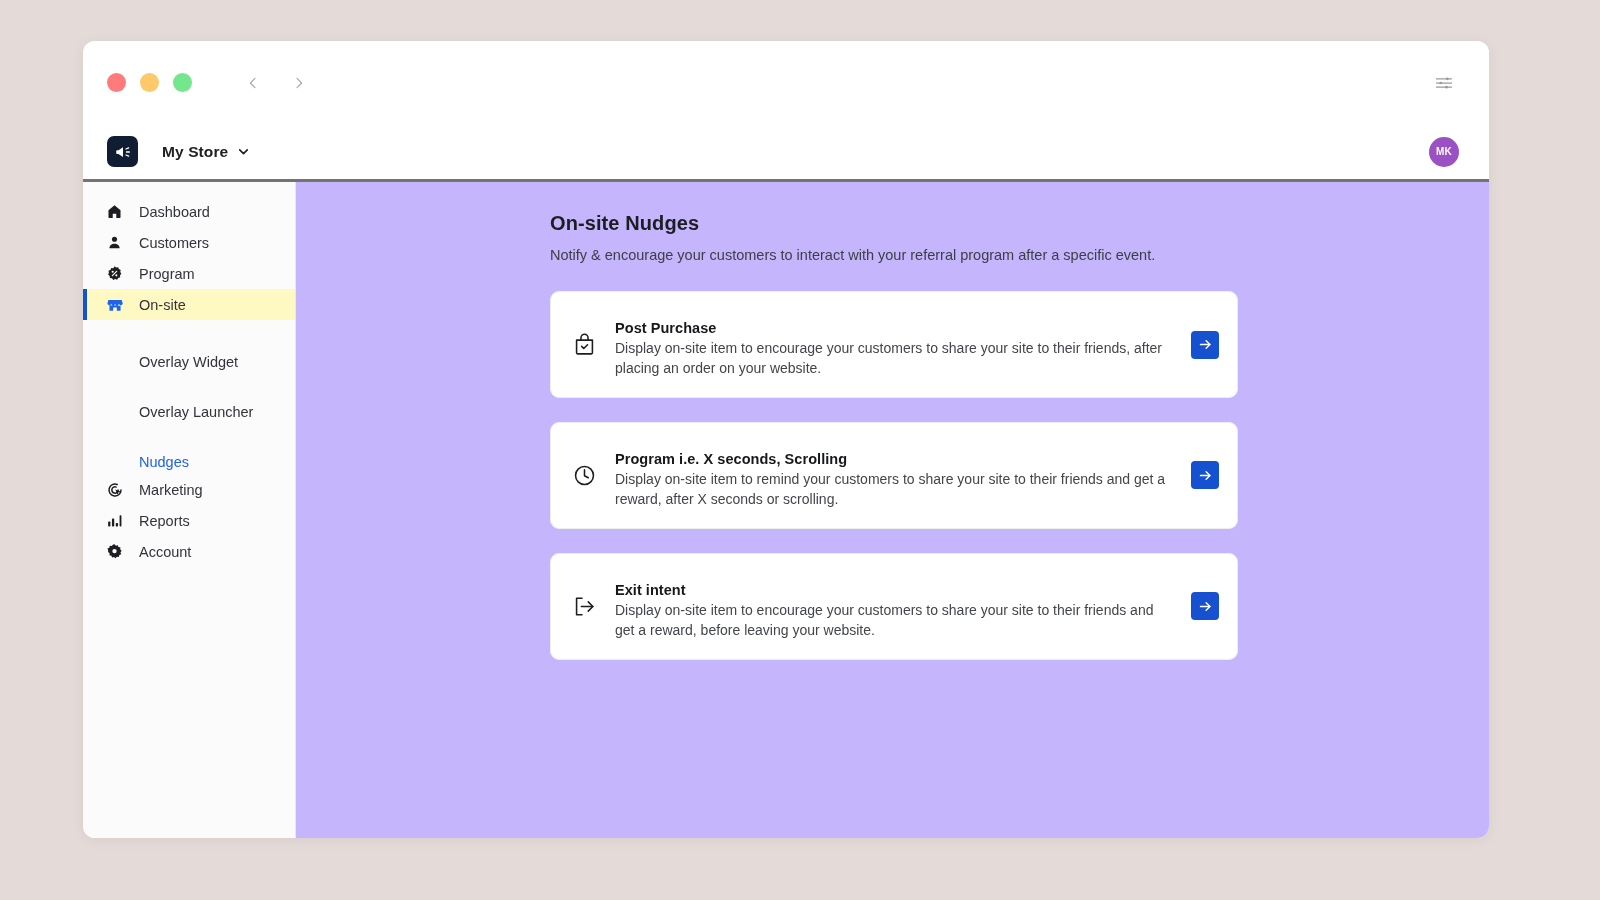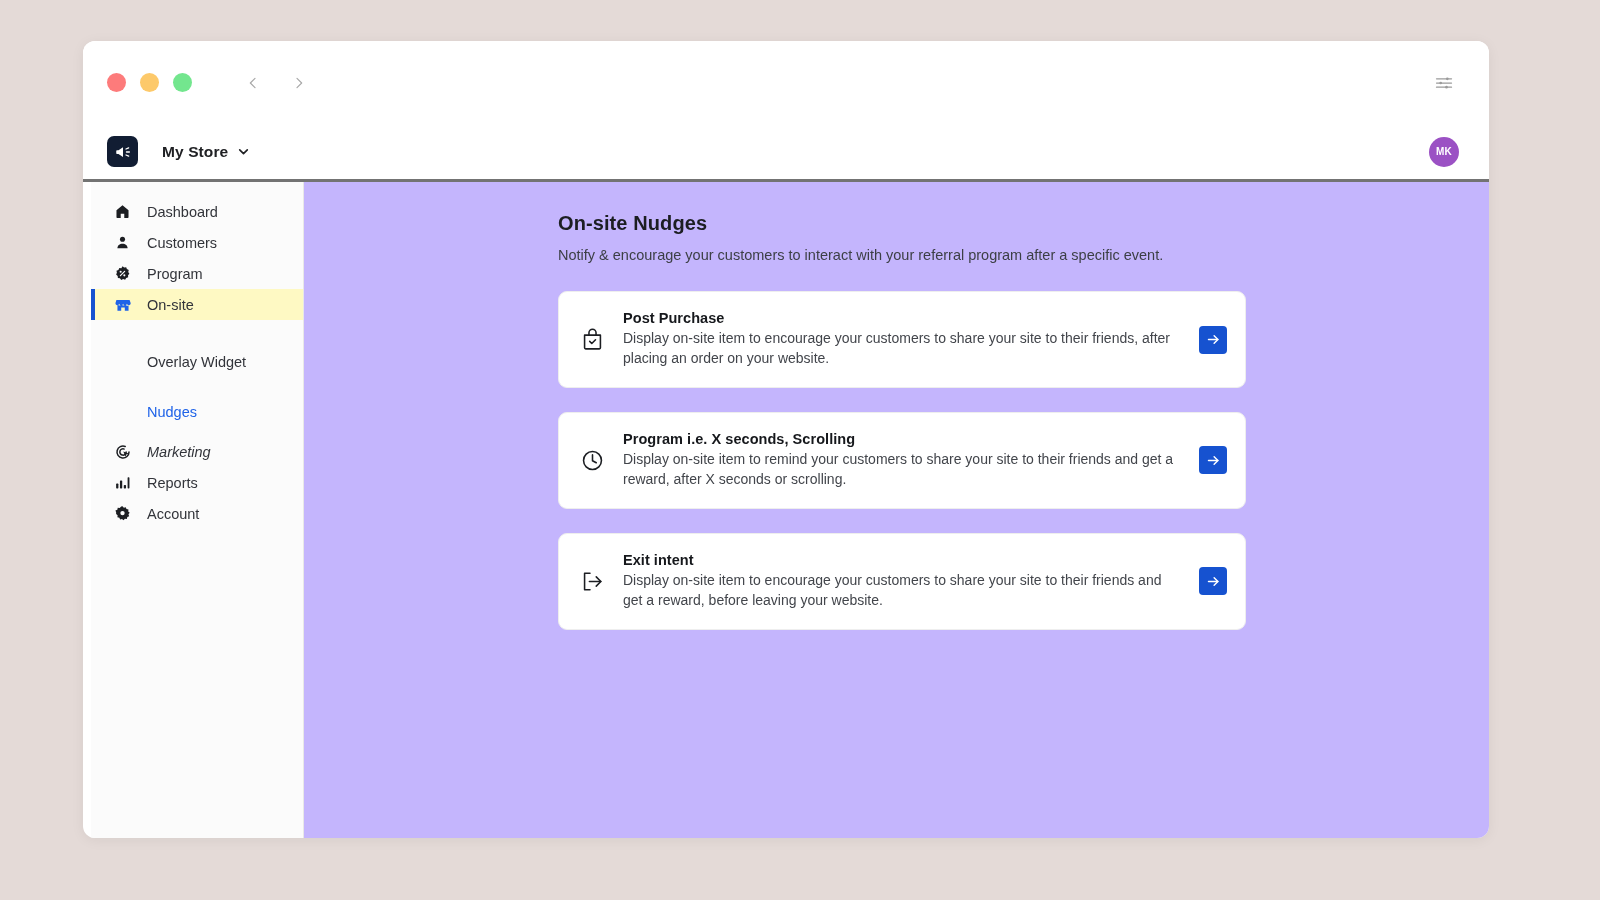--- a/index.html
+++ b/index.html
@@ -100,21 +100,21 @@
     border-radius: 50%;
     background: #9b51c4;
     color: #ffffff;
     font-size: 10px;
     font-weight: 600;
     letter-spacing: 0.3px;
     display: flex; align-items: center; justify-content: center;
   }
 
   
-  .app-body { flex: 1 1 auto; display: flex; min-height: 0; padding-left: 8px; }
+  .app-body { flex: 1 1 auto; display: flex; min-height: 0; }
 
   
   .sidebar {
     width: 213px;
     flex: 0 0 213px;
     background: #fbfbfb;
     border-right: 1px solid #e8e8e8;
     padding-top: 14px;
   }
   .nav-item {
@@ -204,20 +204,21 @@
     color: #1c1e22;
     margin-right: 18px;
   }
   .card-text { flex: 1 1 auto; min-width: 0; }
   .card-title {
     font-size: 14.5px;
     font-weight: 700;
     color: #16181c;
     margin-bottom: 3px;
     letter-spacing: 0.05px;
+    margin-top: 10px;
   }
   .card-desc {
     font-size: 14px;
     color: #42454b;
     line-height: 1.42;
   }
   .card-go {
     width: 28px; height: 28px;
     flex: 0 0 28px;
     border-radius: 4px;
@@ -337,26 +338,29 @@
             <path d="M4.6 12.6v7h5v-4.2h4.8v4.2h5v-7a4 4 0 0 1-4.4-1 4 4 0 0 1-5.1 0 4 4 0 0 1-5.1 0 4 4 0 0 1-.2 1z"></path>
           </svg>
         </span>
         <span>On-site</span>
       </div>
 
       <div class="nav-group">
         <div class="nav-sub">
           <span>Overlay Widget</span>
         </div>
+        <div class="nav-sub">
+          <span>Overlay Launcher</span>
+        </div>
         <div class="nav-sub selected">
           <span>Nudges</span>
         </div>
       </div>
 
-      <div class="nav-item" style="margin-top:16px;font-style:italic;">
+      <div class="nav-item" style="margin-top:4px;">
         <span class="ico">
           <svg width="18" height="18" viewBox="0 0 24 24" fill="none" stroke="currentColor" stroke-width="2" stroke-linecap="round">
             <path d="M20 12a8 8 0 1 1-5-7.4"></path>
             <path d="M16.2 12a4.2 4.2 0 1 1-2.6-3.9"></path>
             <path fill="currentColor" stroke="none" d="M12.4 11.2l7.4 2.8-3.2 1.1-1.1 3.2z"></path>
           </svg>
         </span>
         <span>Marketing</span>
       </div>
 

